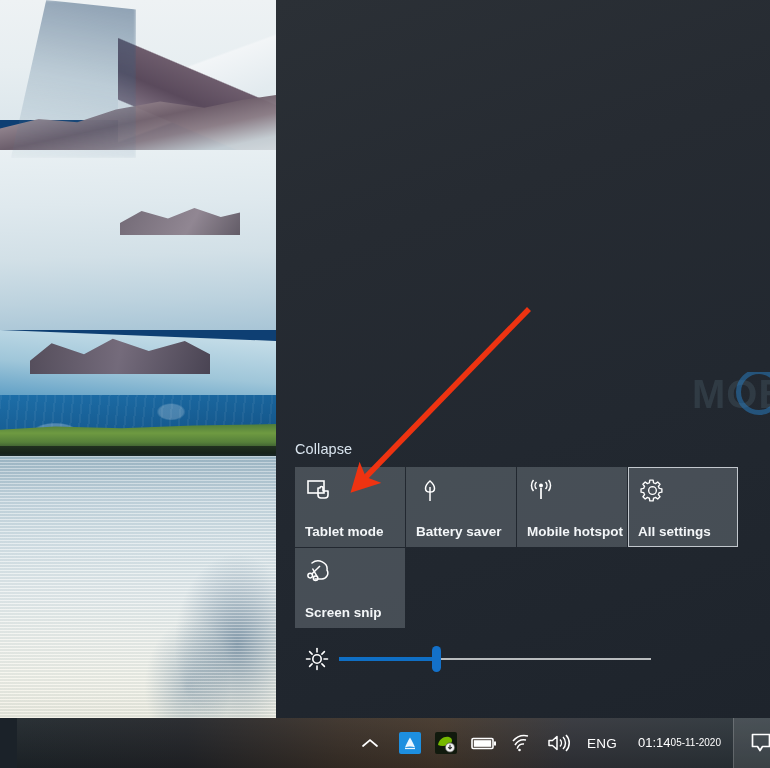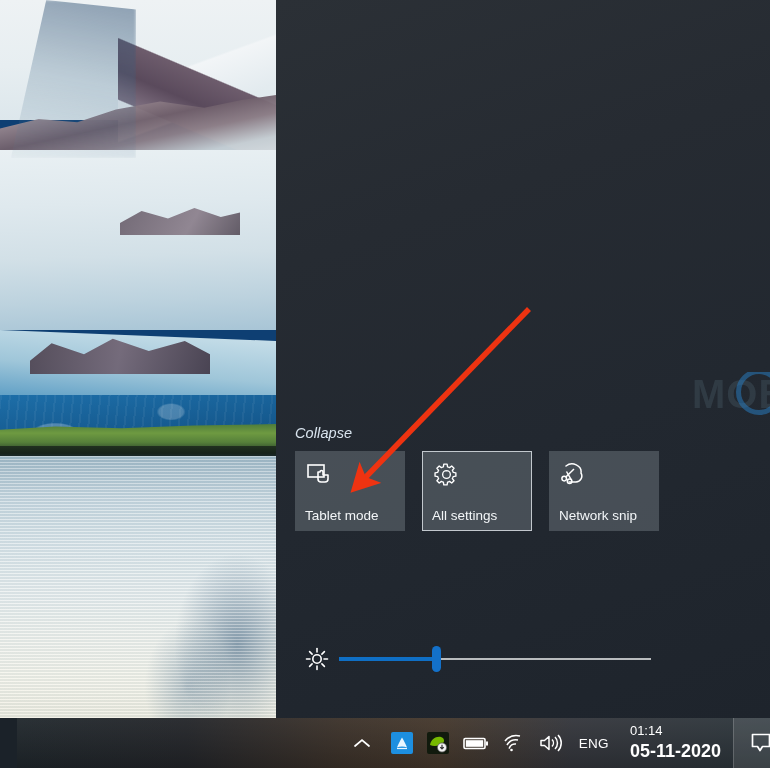--- a/index.html
+++ b/index.html
@@ -97,28 +97,29 @@
 
   
   #action-center {
     position:absolute; left:276px; top:0; width:494px; height:718px;
     background:linear-gradient(160deg,#2b3036 0%,#262b32 30%,#222830 60%,#1e242c 100%);
   }
   #ac-inner { position:absolute; left:0; bottom:0; width:100%; }
 
   .collapse-row { padding:0 0 9px 19px; }
   .collapse-link {
-    font-size:14.5px; color:#d9e4ee; letter-spacing:.1px; cursor:default;font-style:italic;
+    font-size:14.5px; color:#d9e4ee; letter-spacing:.1px; cursor:default;
   }
 
   .tile-grid {
     display:grid;
     grid-template-columns:repeat(4, 110px);
-    gap:17px;
+    gap:1px;
     padding-left:19px;
+    font-weight:bold;
   }
   .tile {
     position:relative;
     height:80px;
     background:rgba(125,133,140,.42);
     color:#ffffff;
     cursor:default;
   }
   .tile.hover { outline:1px solid rgba(235,240,245,.75); outline-offset:-1px; }
   .tile.empty { background:transparent; }
@@ -180,25 +181,25 @@
   .tray-app-blue {
     width:22px; height:22px; background:#1d8fe0; border-radius:2px;
     display:flex; align-items:center; justify-content:center;
   }
   .tray-app-green {
     width:22px; height:22px; background:#111a0d; border-radius:2px;
     display:flex; align-items:center; justify-content:center; position:relative;
   }
   .tray-lang { font-size:13.5px; color:#fff; padding:0 9px; letter-spacing:.3px; }
   .tray-clock {
-    display:flex; flex-direction:column; justify-content:center;
+    display:flex; flex-direction:row; align-items:center; justify-content:center;
     height:50px; padding:0 12px; color:#fff; line-height:1.28;
   }
   .tray-clock .t-time { font-size:13px; }
-  .tray-clock .t-date { font-size:18px;font-weight:bold; }
+  .tray-clock .t-date { font-size:10px; }
   .tray-actioncenter {
     width:54px; height:50px; display:flex; align-items:center; justify-content:center;
     background:rgba(255,255,255,.10);
     border-left:1px solid rgba(255,255,255,.18);
   }
   .tb-edge {
     position:absolute; right:0; top:0; width:3px; height:50px;
     background:rgba(255,255,255,.35);
   }
 </style>
@@ -240,22 +241,44 @@
         <div class="tile">
           <span class="ti-icon">
             <svg width="24" height="22" viewBox="0 0 24 22">
               <rect x="1" y="2" width="16" height="12" fill="none" stroke="#fff" stroke-width="1.6"></rect>
               <path d="M11 9 v7 a3 3 0 0 0 3 3 h4 a3 3 0 0 0 3-3 v-4 h-5 v-3 a1.5 1.5 0 0 0-3 0 z" fill="none" stroke="#fff" stroke-width="1.6" stroke-linejoin="round"></path>
             </svg>
           </span>
           <span class="ti-label">Tablet mode</span>
         </div>
 
-
-
+        <div class="tile">
+          <span class="ti-icon">
+            <svg width="20" height="26" viewBox="0 0 20 26">
+              <path d="M10 4 C4 9 4 15 10 15 C16 15 16 9 10 4 Z" fill="none" stroke="#fff" stroke-width="1.5"></path>
+              <line x1="10" y1="10" x2="10" y2="24" stroke="#fff" stroke-width="1.5"></line>
+            </svg>
+          </span>
+          <span class="ti-label">Battery saver</span>
+        </div>
+
+
+        <div class="tile">
+          <span class="ti-icon">
+            <svg width="26" height="22" viewBox="0 0 26 22">
+              <line x1="13" y1="9" x2="13" y2="20" stroke="#fff" stroke-width="1.7"></line>
+              <circle cx="13" cy="6.5" r="2" fill="#fff"></circle>
+              <path d="M8.5 10 A5 5 0 0 1 8.5 3" fill="none" stroke="#fff" stroke-width="1.5"></path>
+              <path d="M17.5 3 A5 5 0 0 1 17.5 10" fill="none" stroke="#fff" stroke-width="1.5"></path>
+              <path d="M5.5 12 A8.5 8.5 0 0 1 5.5 1" fill="none" stroke="#fff" stroke-width="1.5"></path>
+              <path d="M20.5 1 A8.5 8.5 0 0 1 20.5 12" fill="none" stroke="#fff" stroke-width="1.5"></path>
+            </svg>
+          </span>
+          <span class="ti-label">Mobile hotspot</span>
+        </div>
 
         <div class="tile hover">
           <span class="ti-icon">
             <svg width="25" height="25" viewBox="0 0 24 24">
               <path d="M12 8.3 a3.7 3.7 0 1 0 0 7.4 a3.7 3.7 0 0 0 0-7.4 z
                        M21 13.6 v-3.2 l-2.6-.4 a6.9 6.9 0 0 0-.8-1.9 l1.6-2.1 -2.2-2.2 -2.1 1.6
                        a6.9 6.9 0 0 0-1.9-.8 L12.6 2 H9.4 L9 4.6 a6.9 6.9 0 0 0-1.9.8 L5 3.8 2.8 6 l1.6 2.1
                        a6.9 6.9 0 0 0-.8 1.9 L1 10.4 v3.2 l2.6.4 a6.9 6.9 0 0 0 .8 1.9 L2.8 18 5 20.2 l2.1-1.6
                        a6.9 6.9 0 0 0 1.9.8 l.4 2.6 h3.2 l.4-2.6 a6.9 6.9 0 0 0 1.9-.8 l2.1 1.6 2.2-2.2 -1.6-2.1
                        a6.9 6.9 0 0 0 .8-1.9 z" fill="none" stroke="#fff" stroke-width="1.3" stroke-linejoin="round"></path>
@@ -271,21 +294,21 @@
         <div class="tile">
           <span class="ti-icon">
             <svg width="26" height="24" viewBox="0 0 26 24">
               <path d="M6 4 A9 8 0 0 1 21 11 A6 6 0 0 1 16 20 H9" fill="none" stroke="#fff" stroke-width="1.5" stroke-linecap="round"></path>
               <circle cx="4.2" cy="16.6" r="2.3" fill="none" stroke="#fff" stroke-width="1.5"></circle>
               <circle cx="9.6" cy="19.2" r="2.3" fill="none" stroke="#fff" stroke-width="1.5"></circle>
               <line x1="5.8" y1="15" x2="14" y2="7" stroke="#fff" stroke-width="1.5"></line>
               <line x1="11" y1="17.4" x2="6.5" y2="9.5" stroke="#fff" stroke-width="1.5"></line>
             </svg>
           </span>
-          <span class="ti-label">Network snip</span>
+          <span class="ti-label">Screen snip</span>
         </div>
 
         <div class="tile empty"></div>
         <div class="tile empty"></div>
       </div>
 
       <div class="bright-row">
         <span class="bright-icon">
           <svg width="26" height="26" viewBox="0 0 26 26">
             <circle cx="13" cy="13" r="4.2" fill="none" stroke="#fff" stroke-width="1.6"></circle>

